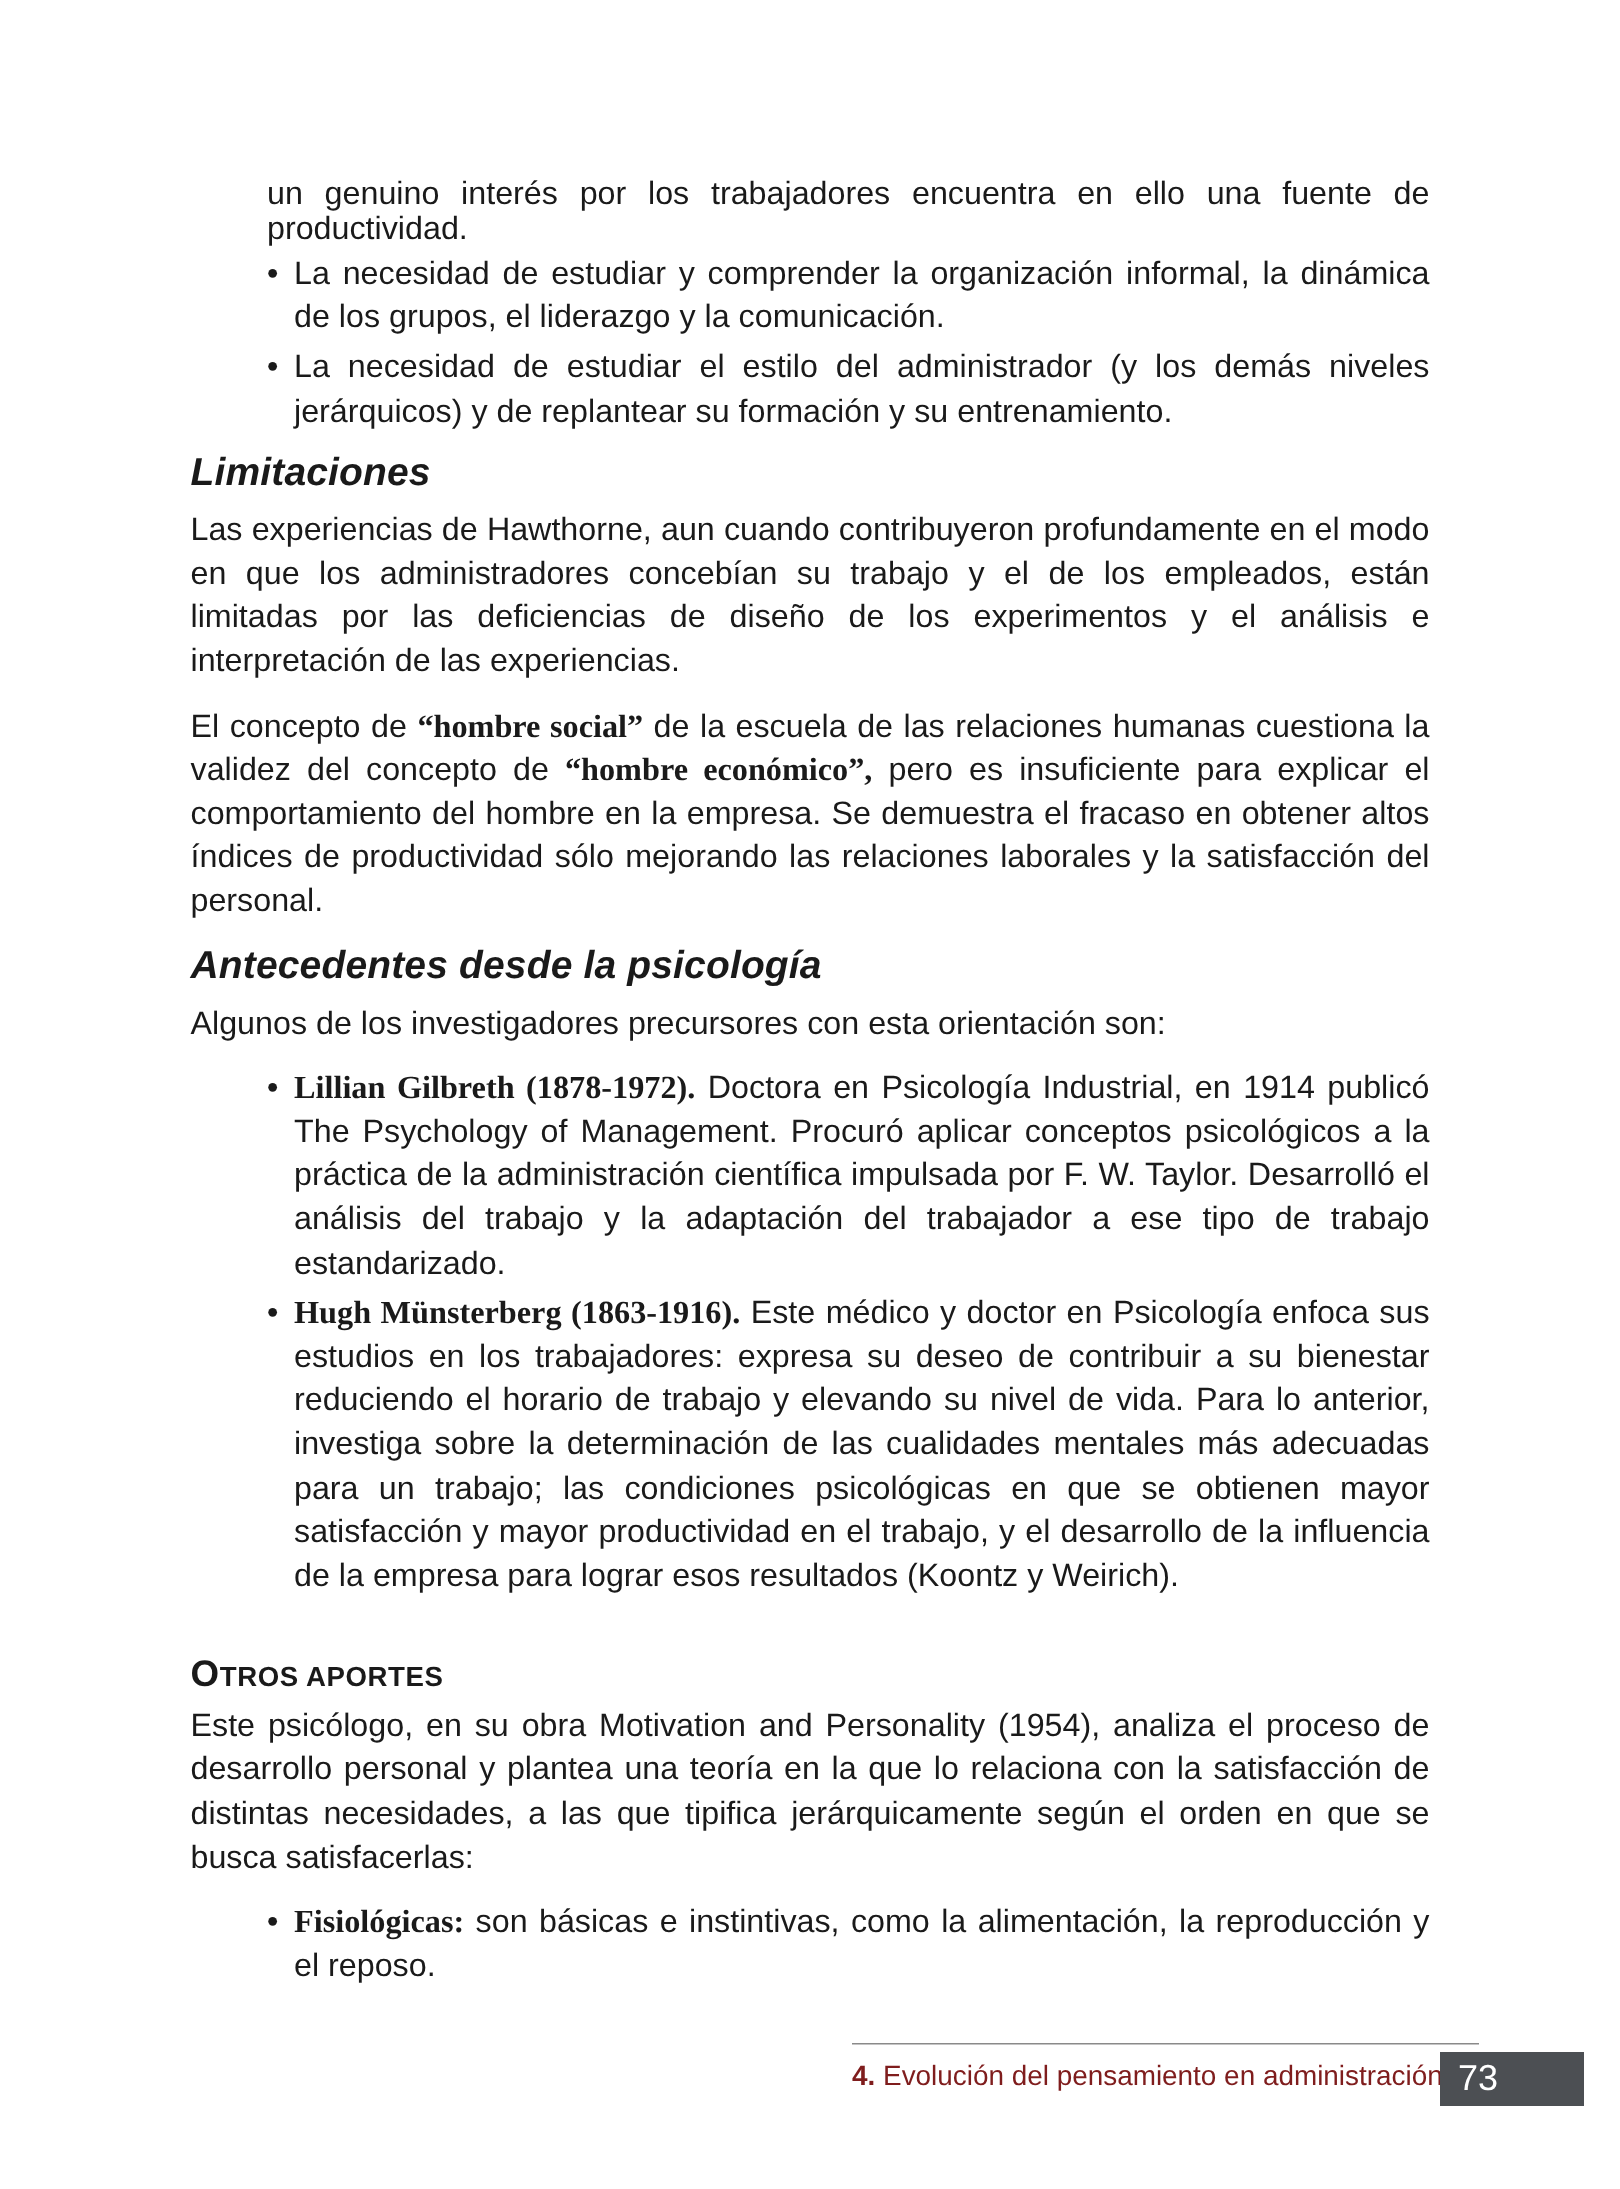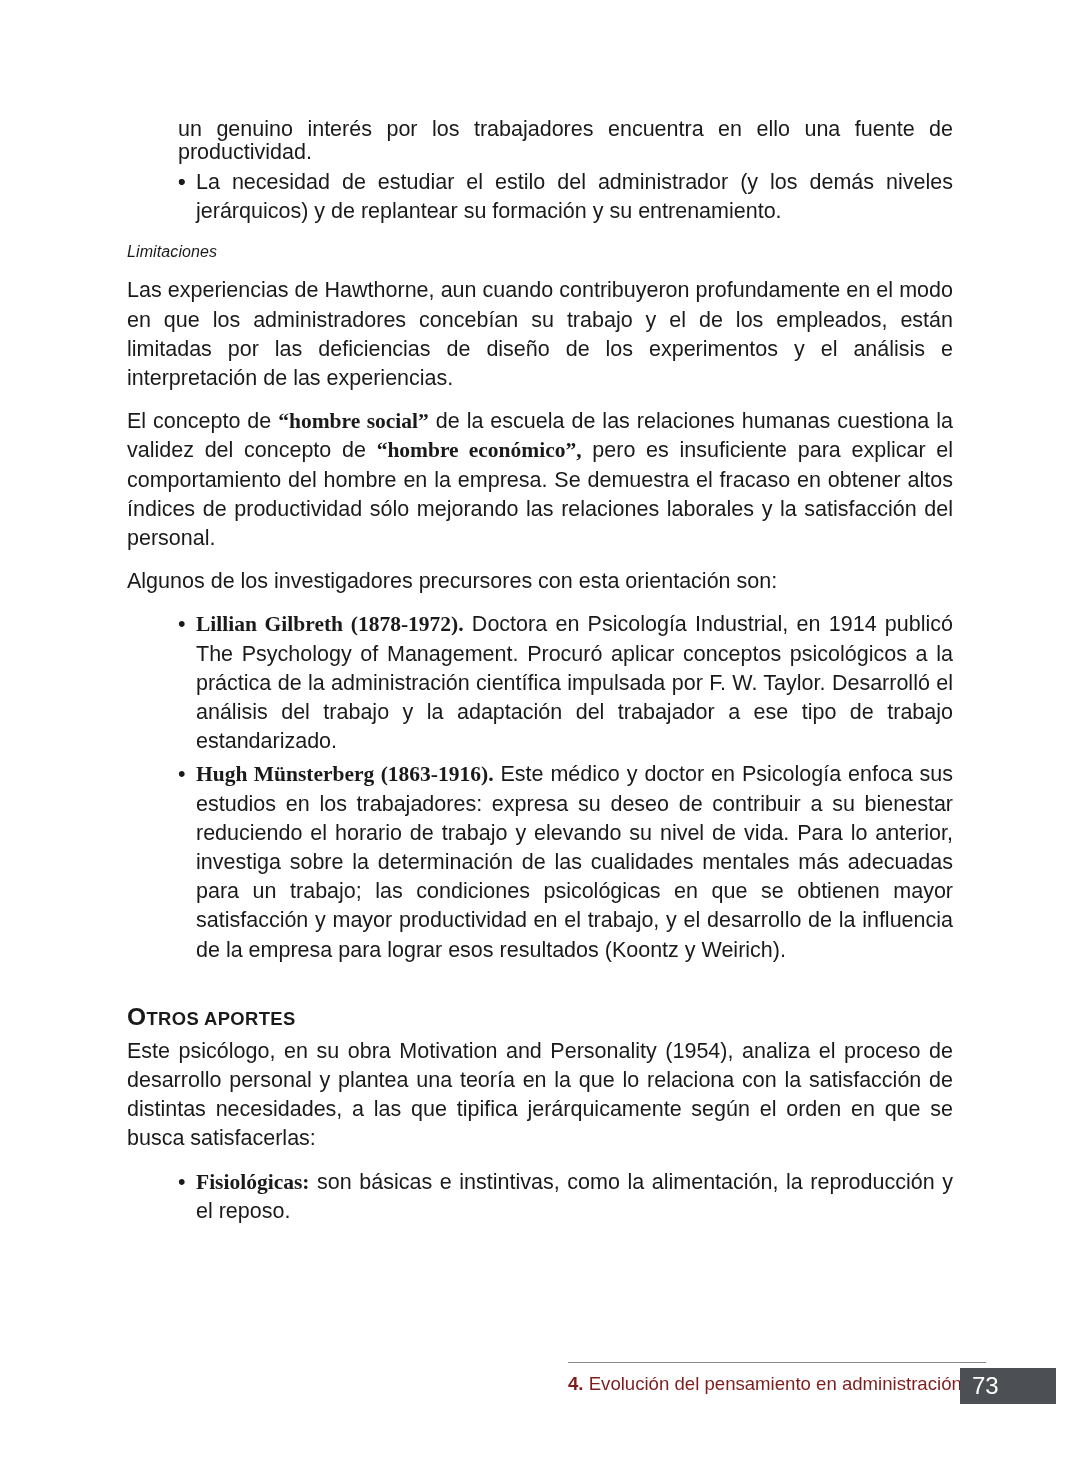--- a/index.html
+++ b/index.html
@@ -73,23 +73,23 @@
     line-height: 29.2px;
   }
 
   
   ul.bullets.deep > li { padding-left: 51px; }
   ul.bullets.deep > li .dot { left: 33px; }
   ul.bullets.deep { margin-left: 18px; }
 
   h3.sub-head {
     margin: 6px 0 11px 0;
-    font-size: 16px;
+    font-size: 26px;
     line-height: 27px;
-    font-weight: normal;
+    font-weight: bold;
     font-style: italic;
     letter-spacing: 0.1px;
   }
 
   h2.section-head {
     margin: 40px 0 6px 0;
     font-weight: bold;
     font-size: 18.4px;
     line-height: 24px;
     letter-spacing: 0.4px;
@@ -150,33 +150,35 @@
 
 <div class="page">
 
   <div class="content">
 
     <p class="hang-cont">un genuino interés por los trabajadores encuentra en ello una fuente de productividad.</p>
 
     <ul class="bullets deep">
       <li>
         <span class="dot">•</span>
+        <span>La necesidad de estudiar y comprender la organización informal, la dinámica de los grupos, el liderazgo y la comunicación.</span>
       </li>
       <li>
         <span class="dot">•</span>
         <span>La necesidad de estudiar el estilo del administrador (y los demás niveles jerárquicos) y de replantear su formación y su entrenamiento.</span>
       </li>
     </ul>
 
     <h3 class="sub-head">Limitaciones</h3>
 
     <p class="body-text">Las experiencias de Hawthorne, aun cuando contribuyeron profundamente en el modo en que los administradores concebían su trabajo y el de los empleados, están limitadas por las deficiencias de diseño de los experimentos y el análisis e interpretación de las experiencias.</p>
 
     <p class="body-text"><span>El concepto de </span><b>“hombre social”</b><span> de la escuela de las relaciones humanas cuestiona la validez del concepto de </span><b>“hombre económico”,</b><span> pero es insuficiente para explicar el comportamiento del hombre en la empresa. Se demuestra el fracaso en obtener altos índices de productividad sólo mejorando las relaciones laborales y la satisfacción del personal.</span></p>
 
+    <h3 class="sub-head">Antecedentes desde la psicología</h3>
 
     <p class="body-text">Algunos de los investigadores precursores con esta orientación son:</p>
 
     <ul class="bullets deep">
       <li>
         <span class="dot">•</span>
         <b>Lillian Gilbreth (1878-1972).</b><span> Doctora en Psicología Industrial, en 1914 publicó The Psychology of Management. Procuró aplicar conceptos psicológicos a la práctica de la administración científica impulsada por F. W. Taylor. Desarrolló el análisis del trabajo y la adaptación del trabajador a ese tipo de trabajo estandarizado.</span>
       </li>
       <li>
         <span class="dot">•</span>

